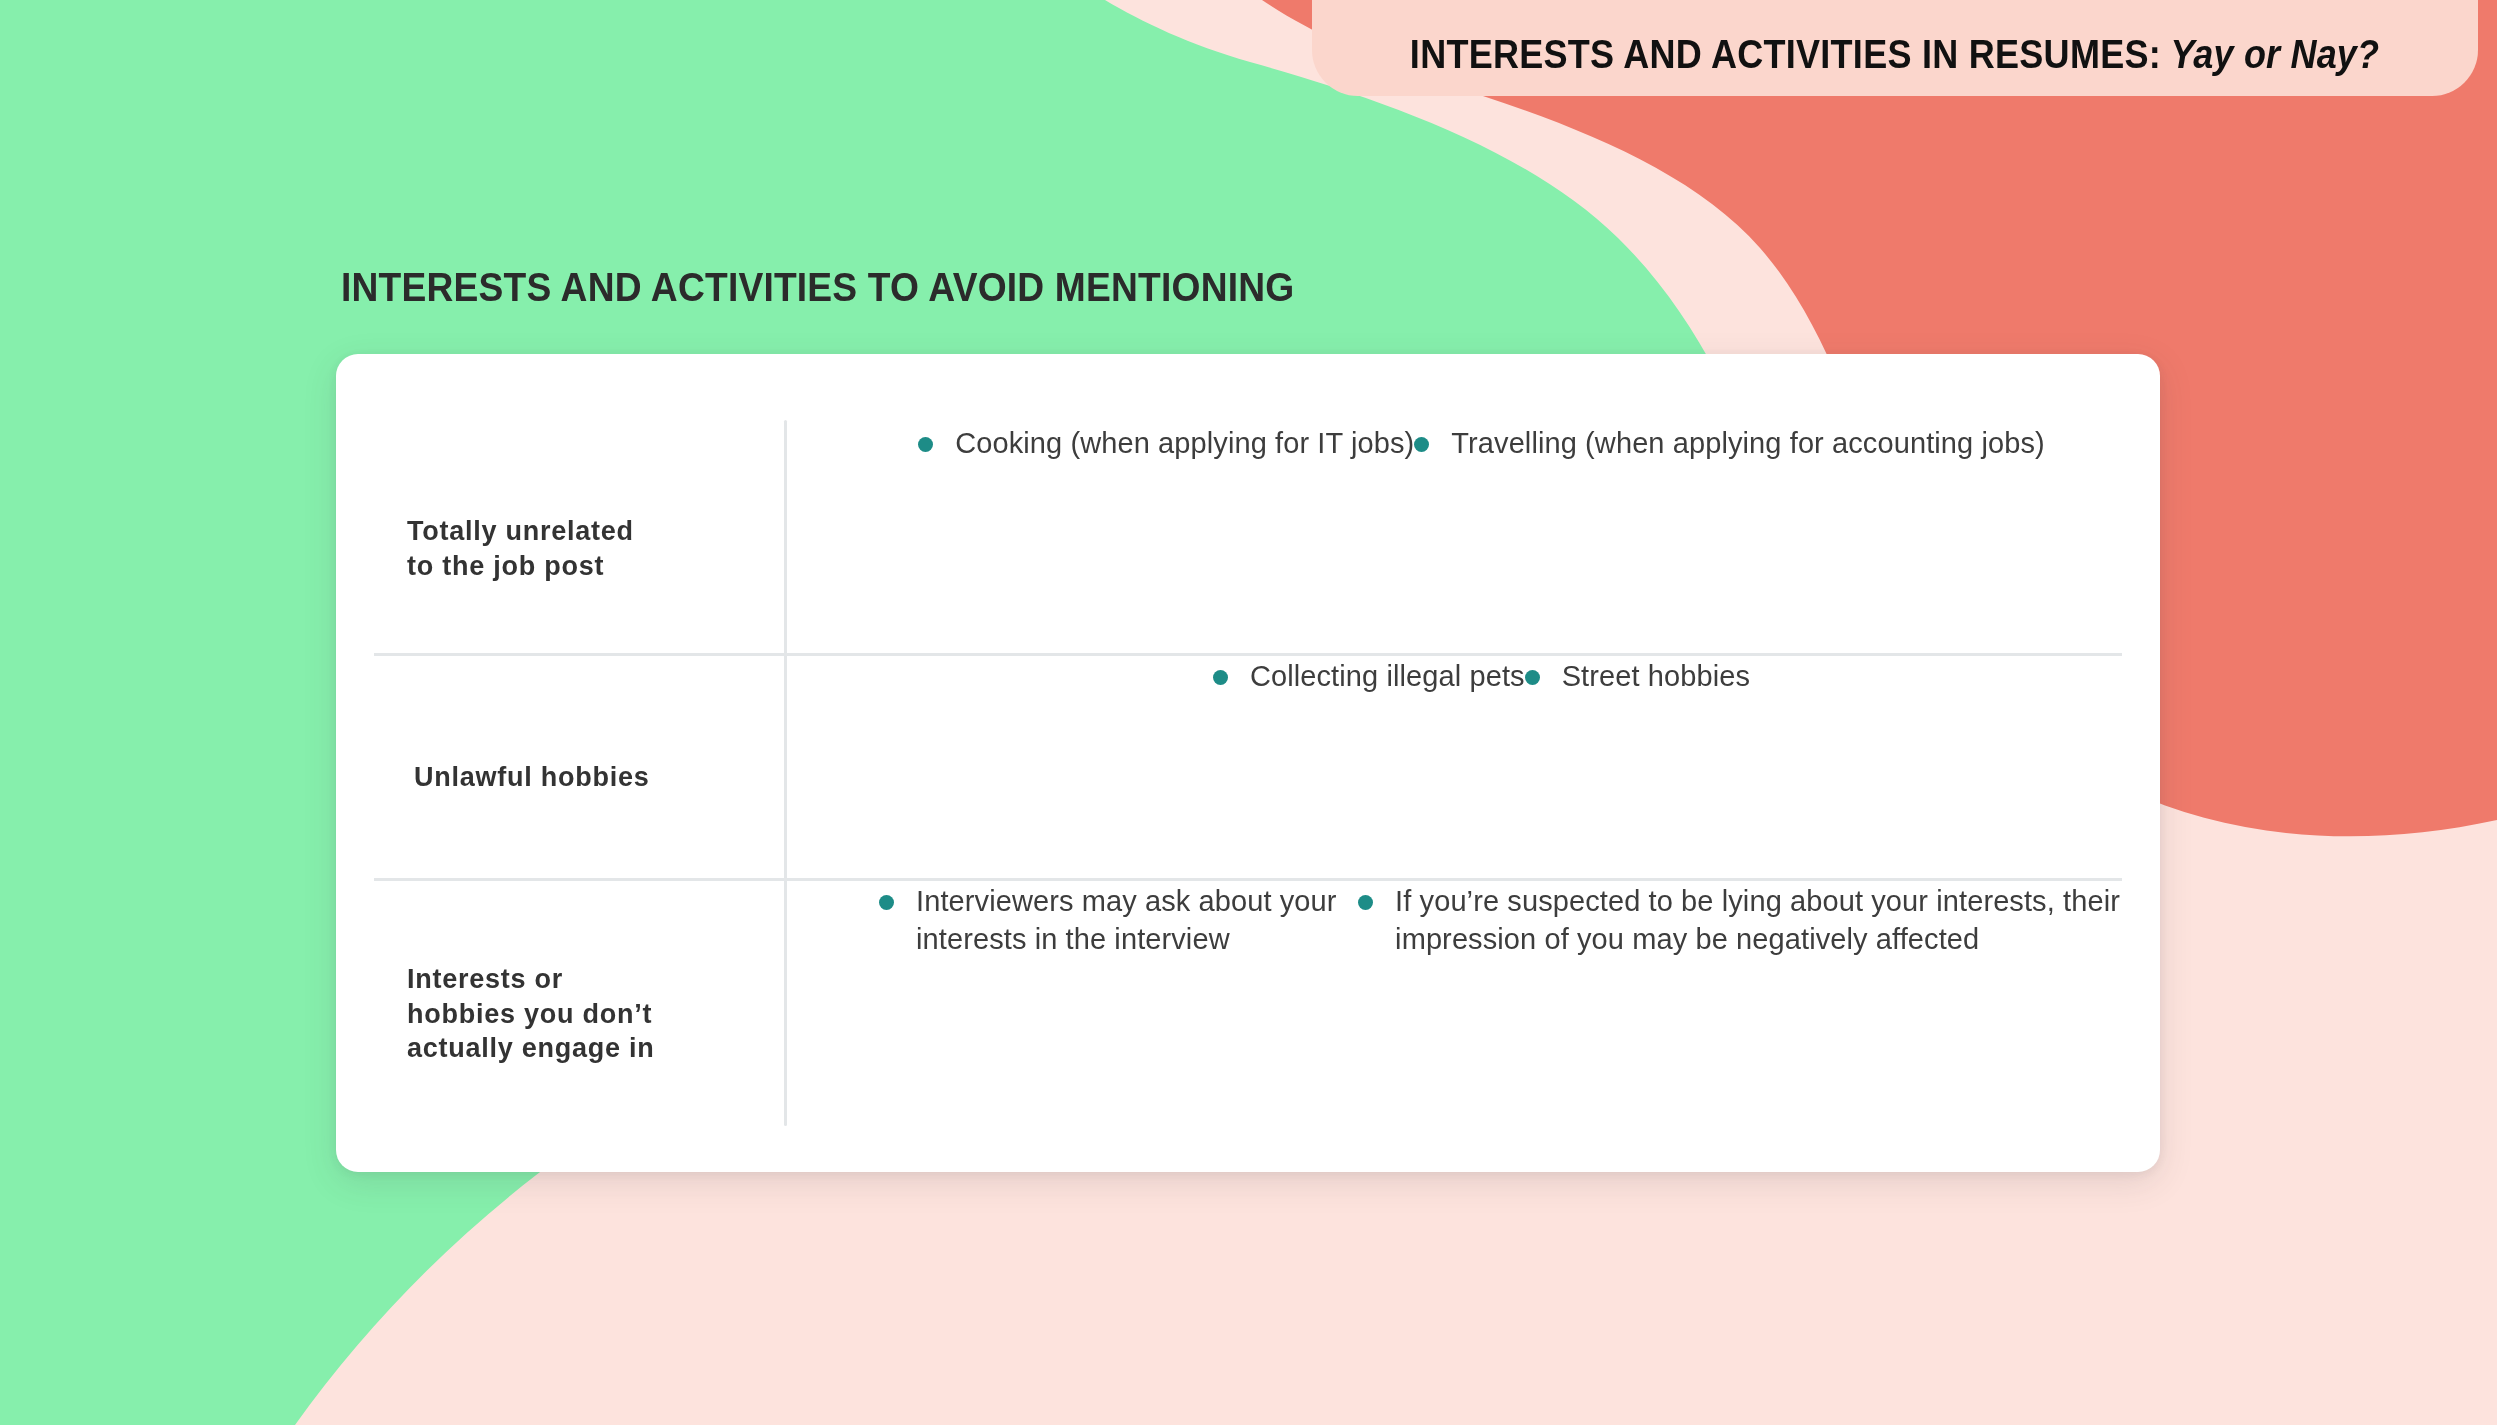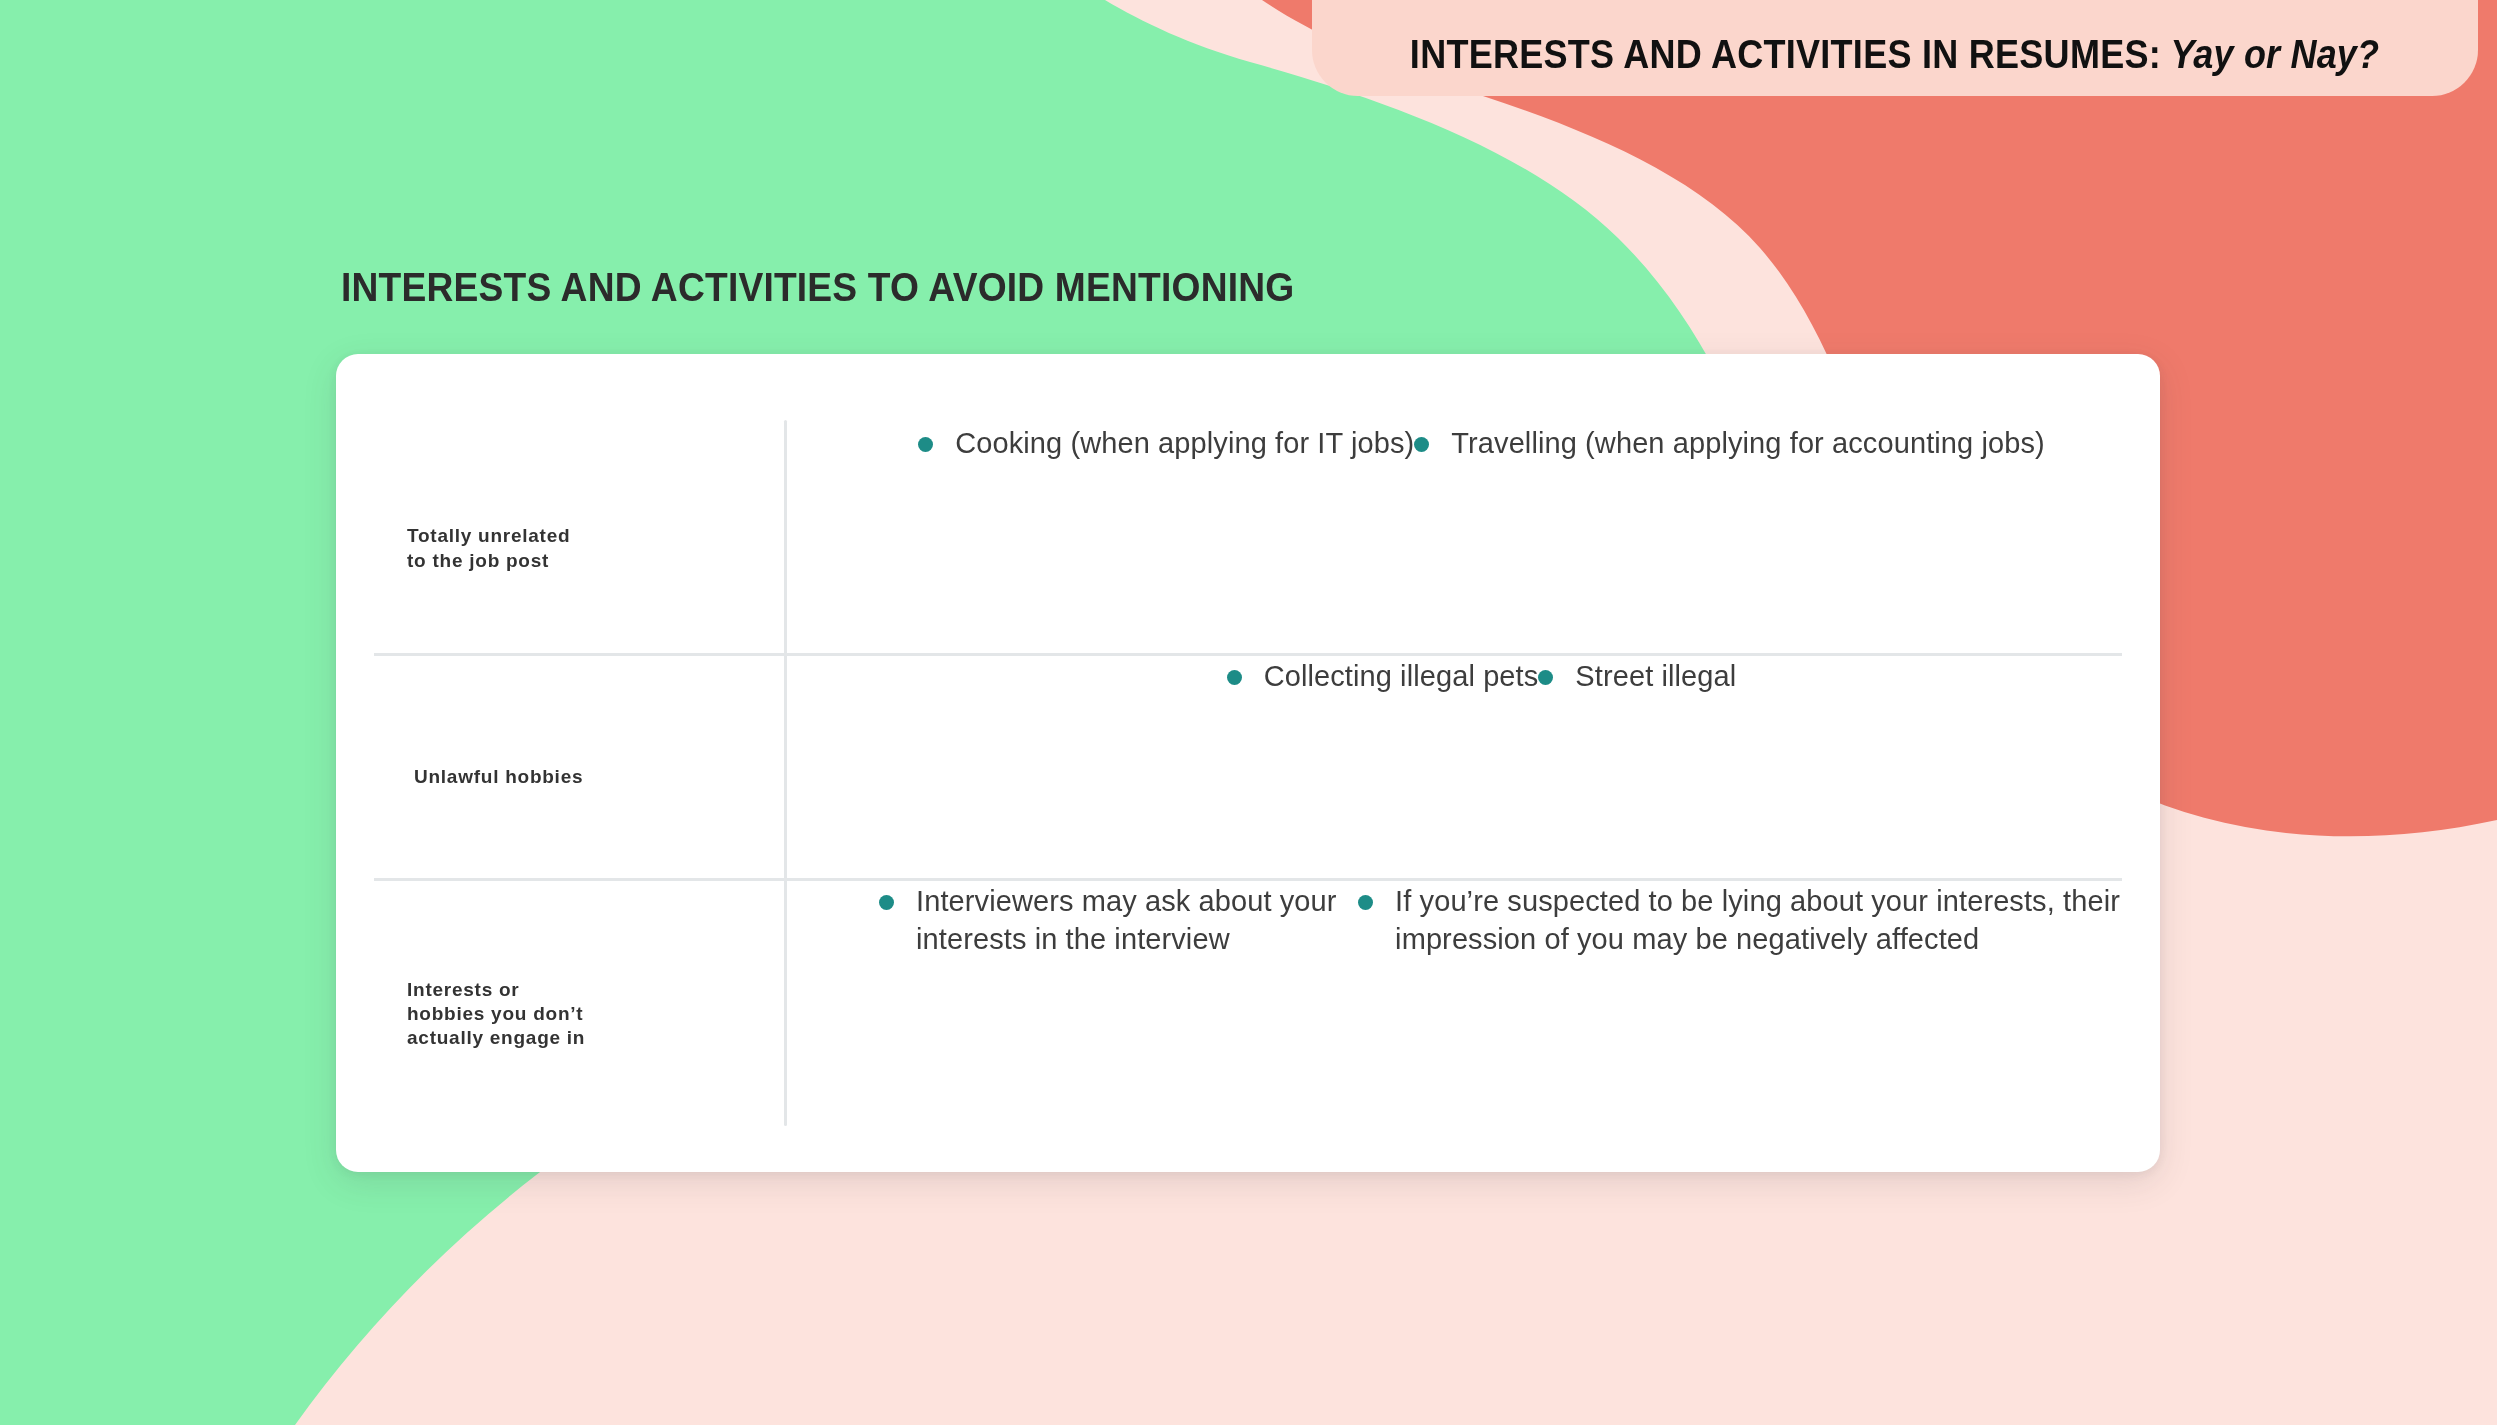--- a/index.html
+++ b/index.html
@@ -119,21 +119,21 @@
   #table-row-2 { top:524px; height:248px;gap:48px; }
 
   .row-label-cell {
     width:448px;
     display:flex;
     align-items:center;
     padding-left:71px;
     padding-right:18px;
   }
   .row-label {
-    font-size:19px;
+    font-size:27px;
     font-weight:bold;
     color:#333333;
     line-height:1.28;
     letter-spacing:0.75px;
     margin-top:24px;
   }
   #table-row-1 .row-label-cell { padding-left:78px; }
 
   .row-items-cell {
     flex:1;
@@ -232,21 +232,21 @@
         <div class="row-label-cell">
           <div class="row-label">Unlawful hobbies</div>
         </div>
         <div class="row-items-cell">
           <div class="bullet-item">
             <span class="bullet-dot"></span>
             <span class="bullet-text">Collecting illegal pets</span>
           </div>
           <div class="bullet-item">
             <span class="bullet-dot"></span>
-            <span class="bullet-text">Street illegal</span>
+            <span class="bullet-text">Street hobbies</span>
           </div>
         </div>
       </div>
 
       <div class="table-row" id="table-row-2">
         <div class="row-label-cell">
           <div class="row-label">Interests or<br>hobbies you don’t<br>actually engage in</div>
         </div>
         <div class="row-items-cell">
           <div class="bullet-item">

